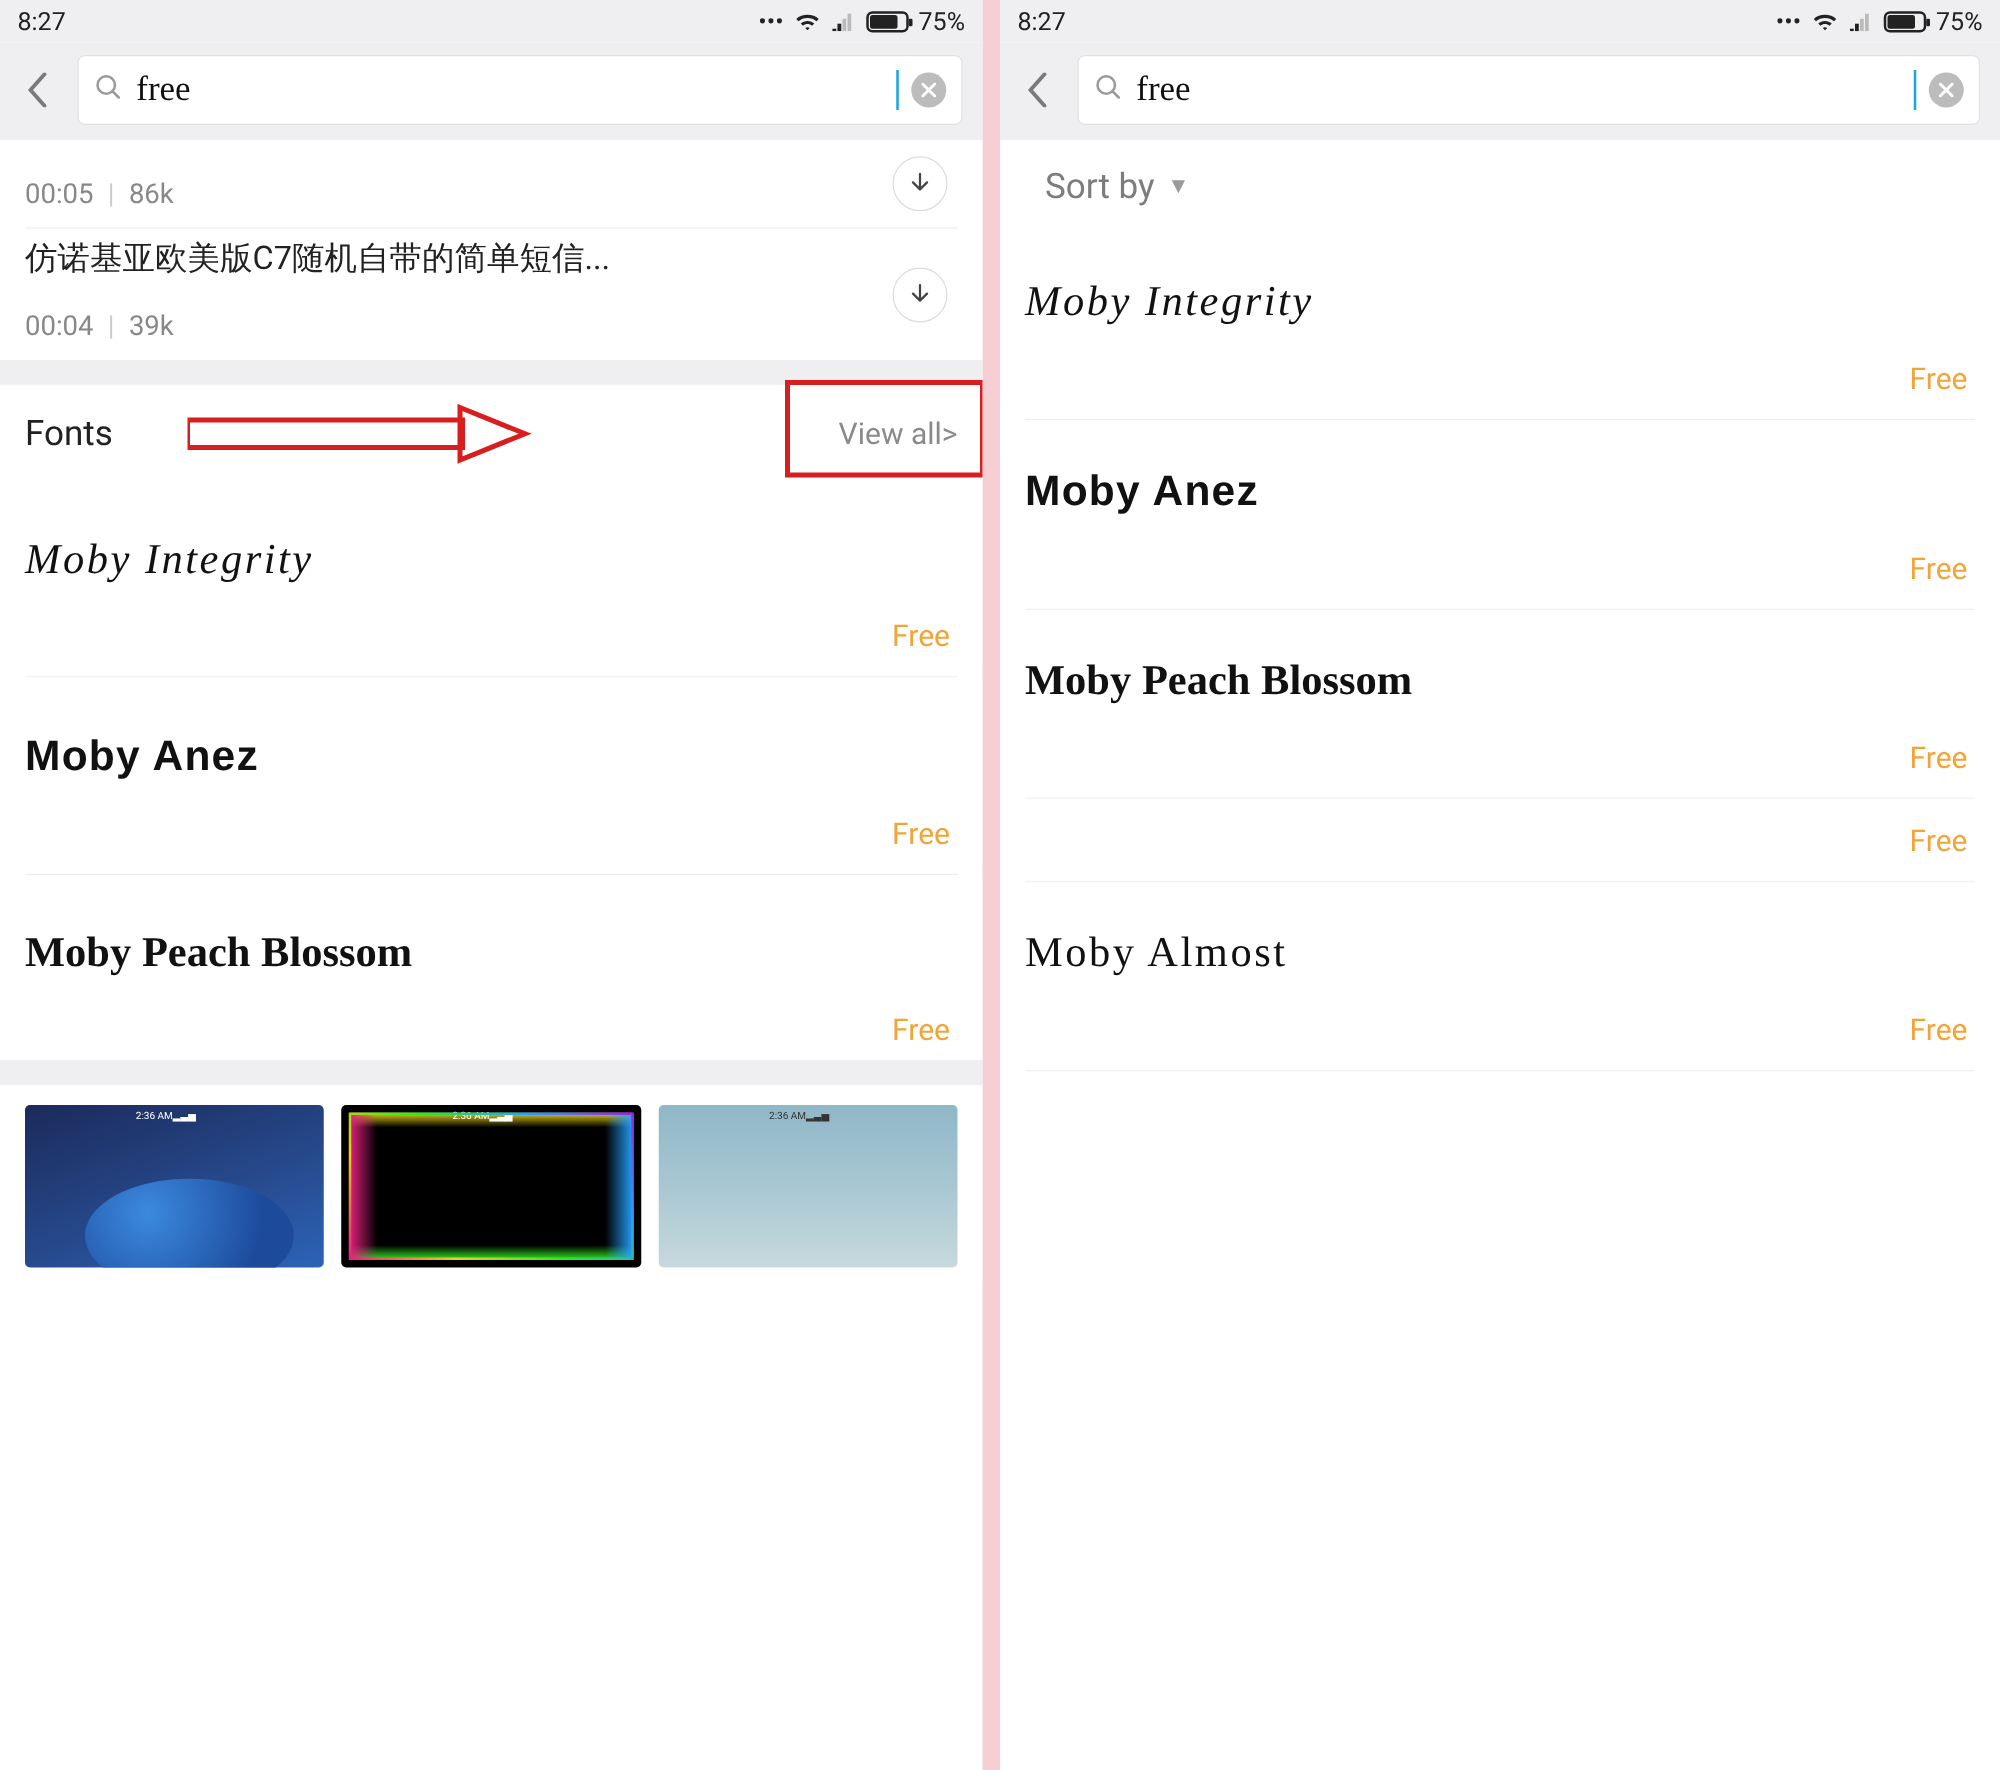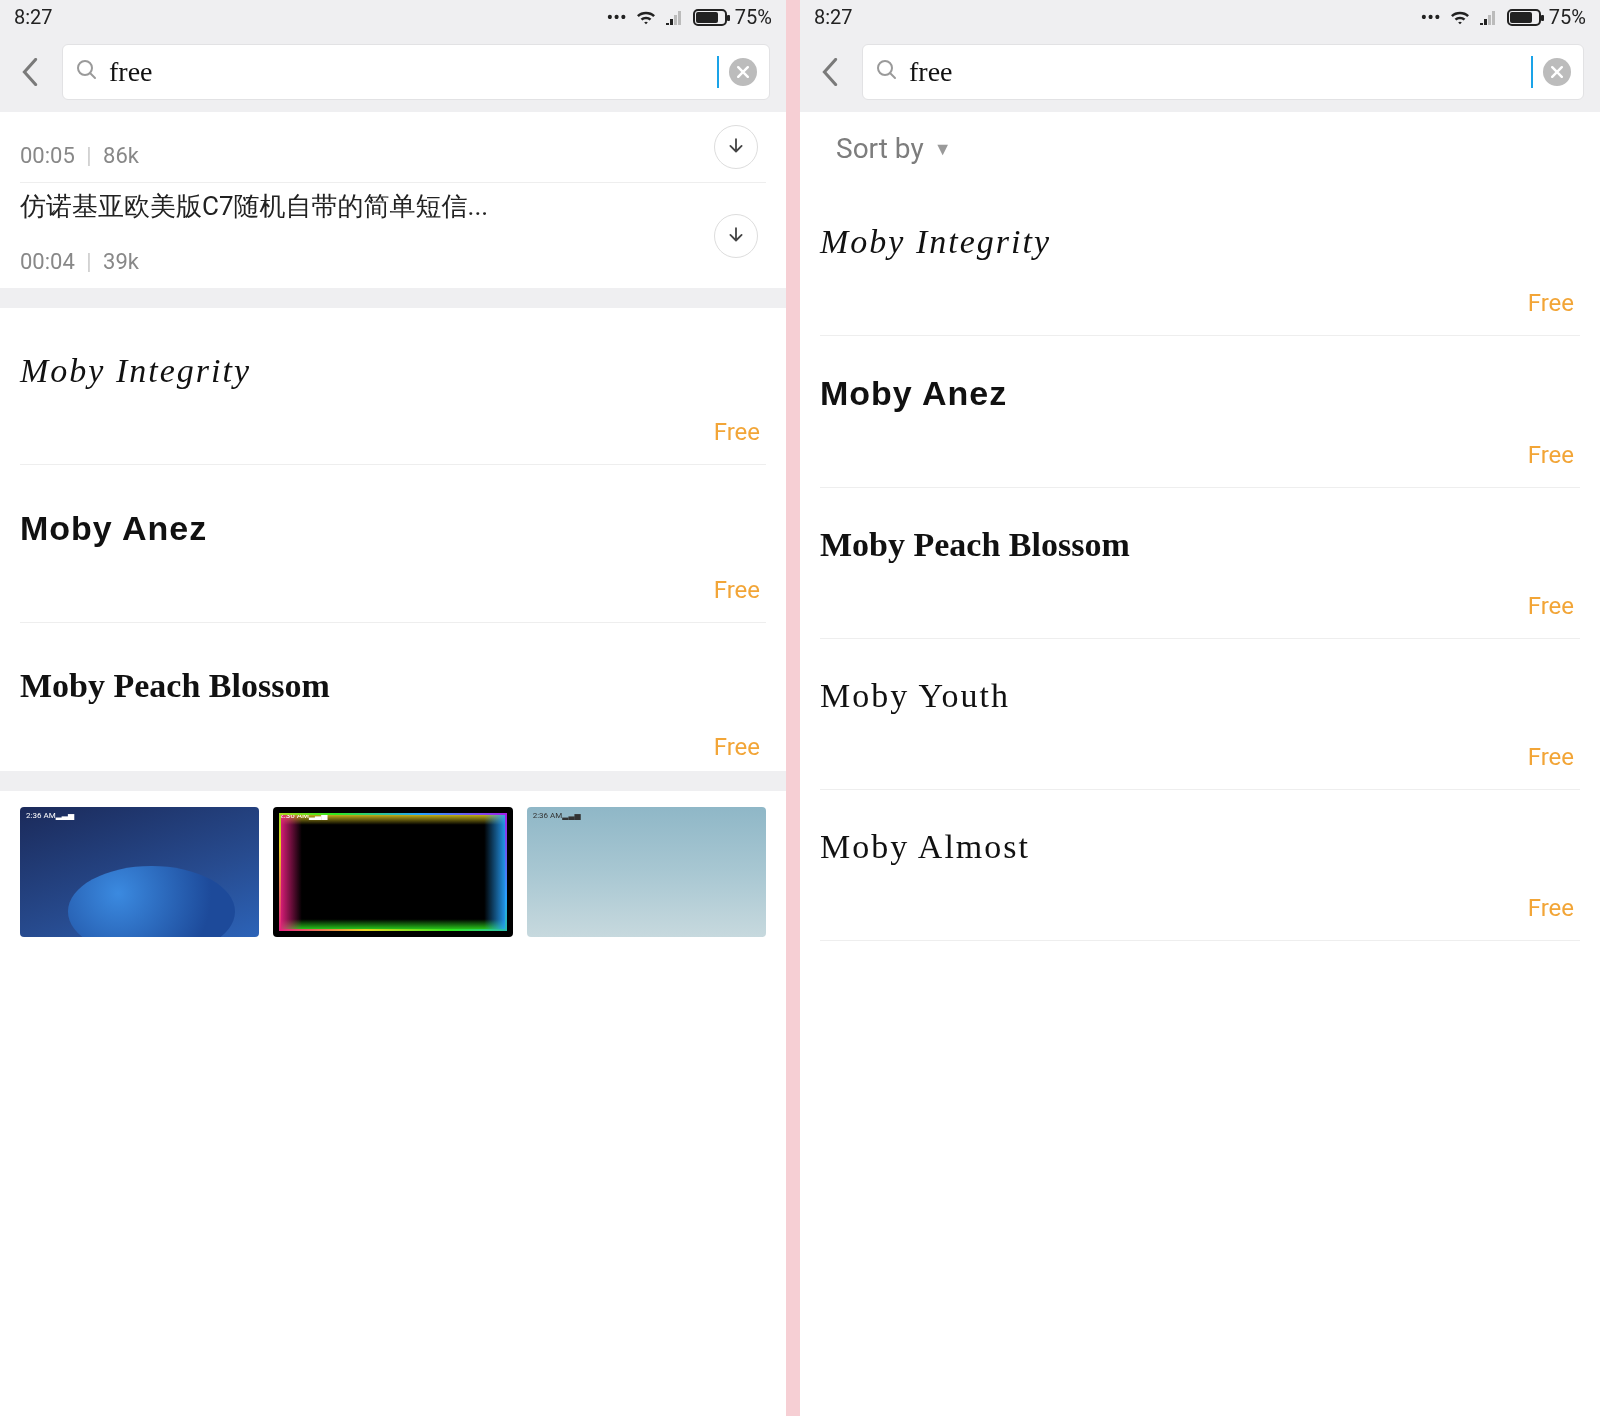--- a/index.html
+++ b/index.html
@@ -150,21 +150,21 @@
   .font-winner { font-family: Impact, "Arial Black", sans-serif; font-style: italic; letter-spacing: 2px; }
 
   
   .wallpapers {
     display: flex; gap: 14px; padding: 16px 20px; background: #fff;
   }
   .wall-thumb {
     flex: 1; height: 130px; border-radius: 4px; position: relative; overflow: hidden;
   }
   .wall-thumb .mini-status {
-    position: absolute; top: 4px; left: 6px; right: 20px; display: flex; justify-content: flex-start;
+    position: absolute; top: 4px; left: 6px; right: 20px; display: flex; justify-content: center;
     font-size: 8px; color: #fff;
   }
   .wt1 { background: linear-gradient(160deg, #1b2a5a 0%, #274b8f 60%, #2c63b8 100%); }
   .wt1::after { content:""; position:absolute; left:20%; top:45%; width:70%; height:70%; background: radial-gradient(circle at 30% 30%, #3b8ae0 0%, #1d4a9a 70%); border-radius:50%; }
   .wt2 { background: #000; }
   .wt2::before {
     content:""; position:absolute; inset:6px; border-radius:2px;
     background:
       linear-gradient(90deg, #e81f80, transparent 10%, transparent 90%, #25a2ff) ,
       linear-gradient(180deg, #e8d21f, transparent 10%, transparent 90%, #2fe81f);
@@ -268,20 +268,31 @@
       <div class="dl-btn">
         <svg width="18" height="18" viewBox="0 0 16 16">
             <path d="M8 1v10M3 7l5 5 5-5" stroke="#444" stroke-width="1.6" fill="none" stroke-linecap="round" stroke-linejoin="round"></path>
           </svg>
       </div>
     </div>
   </div>
 
   <div class="section-gap"></div>
 
+  <div class="section-header">
+    <span class="section-title">Fonts</span>
+    <span class="view-all">View all&gt;</span>
+
+    <div class="anno-box" style="right:-2px; top:-4px; width:160px; height:78px;"></div>
+
+    <svg class="anno-arrow" style="left:150px; top:14px;" width="280" height="50" viewBox="0 0 280 50">
+      <rect x="0" y="14" width="220" height="22" fill="none" stroke="#d81e1e" stroke-width="4"></rect>
+      <path d="M218 4 L270 25 L218 46 Z" fill="none" stroke="#d81e1e" stroke-width="4"></path>
+    </svg>
+  </div>
 
   <div class="font-row">
     <div class="font-preview font-script">Moby Integrity</div>
     <div class="font-price">Free</div>
   </div>
   <div class="font-divider"></div>
 
   <div class="font-row">
     <div class="font-preview font-anez">Moby Anez</div>
     <div class="font-price">Free</div>
@@ -385,21 +396,20 @@
   </div>
   <div class="font-divider"></div>
 
   <div class="font-row">
     <div class="font-preview font-peach">Moby Peach Blossom</div>
     <div class="font-price">Free</div>
   </div>
   <div class="font-divider"></div>
 
   <div class="font-row">
-    <div class="font-preview font-youth">Moby Youth</div>
     <div class="font-price">Free</div>
   </div>
   <div class="font-divider"></div>
 
   <div class="font-row">
     <div class="font-preview font-almost">Moby Almost</div>
     <div class="font-price">Free</div>
   </div>
   <div class="font-divider"></div>
 

